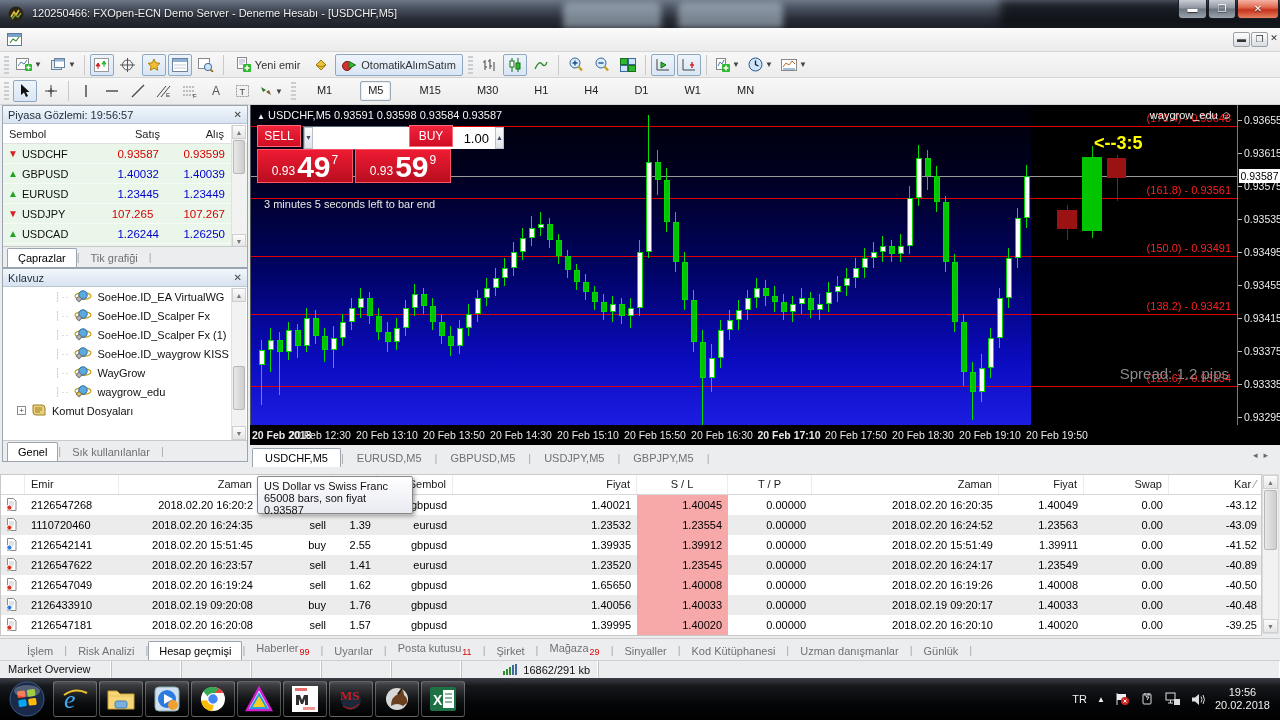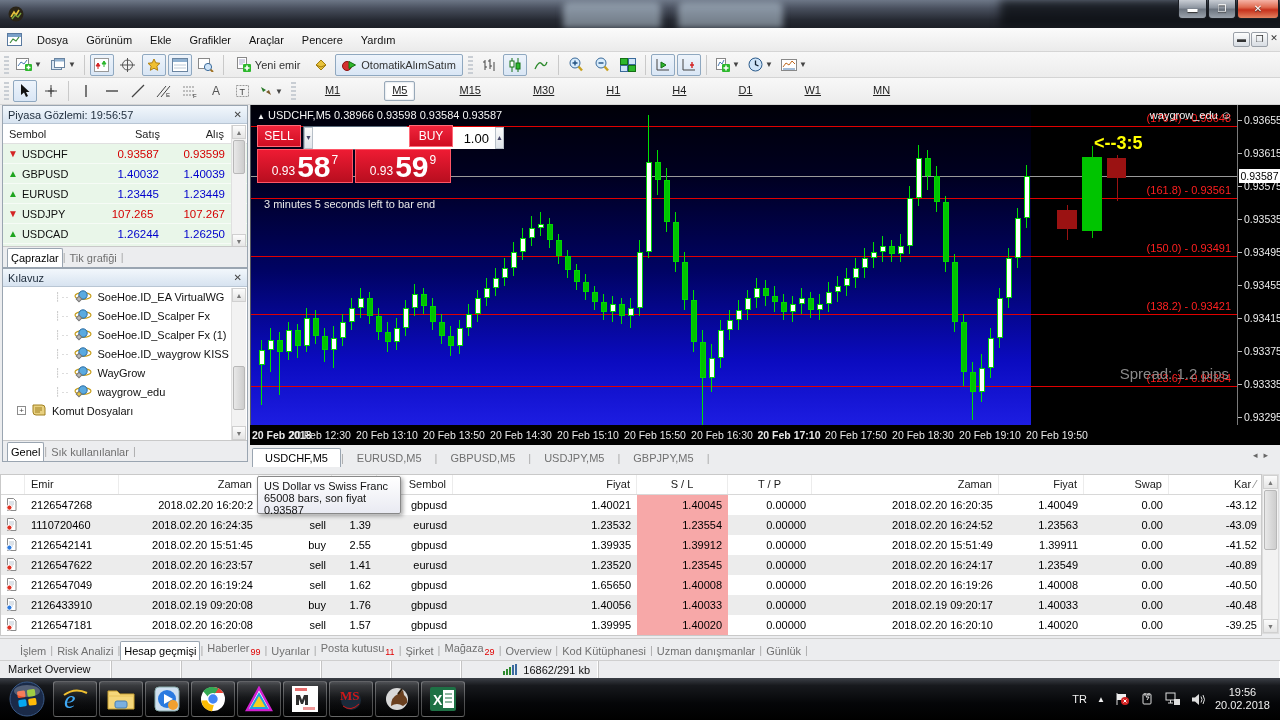--- a/index.html
+++ b/index.html
@@ -36,21 +36,21 @@
   #toolbar1 { top:52px; height:26px; }
   #toolbar2 { top:78px; height:27px; }
   .grip { width:5px; height:18px; margin:0 3px 0 4px;
     background:repeating-linear-gradient(180deg,#c9ced4 0 2px,transparent 2px 4px); }
   .tbtn { height:22px; min-width:24px; display:flex; align-items:center; justify-content:center;
     border:1px solid transparent; border-radius:2px; padding:0 2px; margin:0 1px; color:#333; }
   .tbtn.pressed { background:linear-gradient(#eef4fb,#d9e6f5); border-color:#8fa8c0; }
   .tbtn .caret { font-size:8px; color:#444; margin-left:2px; }
   .tbtn.labeled { padding:0 6px; gap:4px; white-space:nowrap; }
   .tsep { width:1px; height:20px; background:#c9c9c9; margin:0 4px; }
-  .tfbtn { height:20px; padding:2px 7px; margin:0 18px; border:1px solid transparent; border-radius:2px; color:#222;text-decoration:underline; }
+  .tfbtn { height:20px; padding:2px 7px; margin:0 10px; border:1px solid transparent; border-radius:2px; color:#222; }
   .tfbtn.pressed { background:#fdfdfd; border-color:#98a8b8; box-shadow:inset 0 0 2px #bcc8d4; }
 
   
   .panel { position:absolute; left:2px; width:246px; background:#fff; border:1px solid #9aa5b1; }
   .panel-title { height:18px; background:linear-gradient(180deg,#f2f7fc,#d7e3f0); border-bottom:1px solid #b9c6d4;
     display:flex; align-items:center; padding:0 5px; color:#1d2b3a; }
   .panel-title .px { margin-left:auto; color:#444; font-size:10px; }
   #market-watch { top:105px; height:163px; }
   #mw-header { display:flex; height:20px; border-bottom:1px solid #e0e0e0; background:#fff; align-items:center; }
   #mw-header div { padding:0 6px; color:#222; }
@@ -58,21 +58,21 @@
   .mw-sym { width:103px; padding-left:5px; display:flex; align-items:center; gap:4px; color:#101010; }
   .mw-bid,.mw-ask { width:60px; text-align:right; padding-right:7px; font-size:11.5px; }
   .mw-ask { width:66px; }
   .arrow-up { color:#1fa51f; font-size:10px; } .arrow-dn { color:#d42323; font-size:10px; }
   .vscroll { position:absolute; right:1px; top:19px; width:15px; background:#f2f2f2; border-left:1px solid #e0e0e0; }
   .vscroll .sarrow { height:14px; text-align:center; font-size:7px; color:#777; line-height:14px;
     background:linear-gradient(#fcfcfc,#e4e4e4); border:1px solid #d0d0d0; }
   .vscroll .thumb { margin:1px; background:linear-gradient(90deg,#e8e8e8,#cdcdcd); border:1px solid #b8b8b8; border-radius:2px; }
   .tabs-row { position:absolute; left:0; bottom:0; width:100%; height:21px; background:#ecedef;
     border-top:1px solid #c9c9c9; display:flex; align-items:flex-end; padding-left:4px; }
-  .tab { padding:3px 3px; color:#707070; border:1px solid transparent; border-bottom:none; white-space:nowrap; }
+  .tab { padding:3px 10px; color:#707070; border:1px solid transparent; border-bottom:none; white-space:nowrap; }
   .tab.active { background:#fff; color:#000; border-color:#9aa5b1; border-radius:2px 2px 0 0; }
   .tab-sep { color:#aaa; align-self:center; }
 
   #navigator { top:268px; height:194px; }
   #nav-tree { position:relative; height:150px; overflow:hidden; }
   .nav-item { display:flex; align-items:center; height:19px; padding-left:52px; gap:5px; color:#101010; white-space:nowrap; }
   .nav-item .dots { color:#b5b5b5; font-size:9px; letter-spacing:1px; }
   .nav-folder { display:flex; align-items:center; height:19px; padding-left:14px; gap:5px; color:#101010; }
   .expander { width:9px; height:9px; border:1px solid #8c8c8c; background:#fff; font-size:8px; line-height:7px; text-align:center; color:#444; }
 
@@ -127,21 +127,21 @@
   .tg-row { display:grid; grid-template-columns:24px 94px 140px 73px 45px 76px 184px 91px 84px 187px 85px 85px 94px;
     height:20px; align-items:center; }
   .tg-head { border-bottom:1px solid #d8d8d8; background:#fff; color:#1a1a1a; }
   .tg-head div { padding:0 6px; text-align:right; border-right:1px solid #ececec; height:100%; line-height:19px; }
   .tg-head div.c { text-align:center; } .tg-head div.l { text-align:left; }
   .tg-row .cell { padding:0 6px; text-align:right; white-space:nowrap; overflow:hidden; font-size:11px; }
   .tg-row .cell.sl { background:#f7a8a8; height:100%; line-height:20px; }
   .tg-row:nth-child(odd):not(.tg-head) { background:#ececec; }
   .ordicon { margin-left:5px; }
   #term-scroll { position:absolute; left:1262px; top:7px; width:17px; background:#f2f2f2; border:1px solid #ddd; }
-  #tooltip { position:absolute; left:257px; top:9px; width:144px; height:38px;
+  #tooltip { position:absolute; left:257px; top:9px; width:156px; height:38px;
     background:linear-gradient(#ffffff,#e9eaf2); border:1px solid #888; border-radius:2px;
     box-shadow:2px 2px 4px rgba(0,0,0,.35); padding:3px 6px; color:#111; z-index:30; }
   #term-side { position:absolute; left:-2px; top:100px; width:16px; height:80px; color:#555;
     transform:rotate(-90deg); transform-origin:center; white-space:nowrap; }
   #term-tabs { position:absolute; left:0; bottom:0; width:1280px; height:22px; border-top:1px solid #cdcdcd;
     display:flex; align-items:flex-end; padding-left:16px; background:#ecedef; }
   #term-tabs .tab { display:flex; align-items:flex-start; gap:1px; }
   .badge { color:#e00000; font-size:9px; margin-top:5px; }
 
   
@@ -168,40 +168,32 @@
 
 <div id="titlebar">
   <div class="blur-tab" style="left:563px;width:98px;"></div>
   <div class="blur-tab" style="left:678px;width:105px;"></div>
   <div class="blur-dark" style="left:1000px;width:300px;"></div>
   <svg id="mt4-logo" viewBox="0 0 16 16">
     <circle cx="8" cy="8" r="7.5" fill="#2a2417"></circle>
     <path d="M3 11 L6 6 L8 9 L11 4" stroke="#e8c33c" stroke-width="1.6" fill="none"></path>
     <path d="M4 13 L7 9 L10 11 L13 7" stroke="#7aa23c" stroke-width="1.4" fill="none"></path>
   </svg>
+  <span id="title-text">120250466: FXOpen-ECN Demo Server - Deneme Hesabı - [USDCHF,M5]</span>
   <div class="winbtn" id="btn-min">▬</div>
   <div class="winbtn" id="btn-max">❐</div>
   <div class="winbtn" id="btn-close">✕</div>
 </div>
 
 <div id="menubar">
   <svg id="mdi-icon" viewBox="0 0 15 13">
     <rect x="0.5" y="0.5" width="14" height="12" fill="#fff" stroke="#5a7aa0"></rect>
     <rect x="1" y="1" width="13" height="3" fill="#7aa0c8"></rect>
     <path d="M3 10 L6 6 L9 8 L12 4" stroke="#3a8a3a" stroke-width="1.2" fill="none"></path>
   </svg>
-  <div id="menu-items" style="display:flex;">
-        <div class="menu-item">Dosya</div>
-        <div class="menu-item">Görünüm</div>
-        <div class="menu-item">Ekle</div>
-        <div class="menu-item">Grafikler</div>
-        <div class="menu-item">Araçlar</div>
-        <div class="menu-item">Pencere</div>
-        <div class="menu-item">Yardım</div>
-      </div>
   <div class="mdi-ctl" style="left:1233px;">▬</div>
   <div class="mdi-ctl" style="left:1251px;">❐</div>
   <div class="mdi-ctl" style="left:1269px;width:10px;border:none;background:none;">✕</div>
 </div>
 
 <div id="toolbar1" class="toolbar">
   <div class="grip"></div>
   <div class="tbtn">
     <svg width="16" height="14" viewBox="0 0 16 14">
           <rect x="0.5" y="0.5" width="12" height="11" fill="#fff" stroke="#888"></rect>
@@ -767,32 +759,32 @@
         <div class="candle-body bull" style="left: 764px; top: 113px; height: 40px;"></div>
         <div class="candle-wick" style="left: 775px; top: 60px; height: 63px;"></div>
         <div class="candle-body bull" style="left: 773px; top: 71px; height: 42px;"></div>
         <div class="fc-wick" style="left: 816px; top: 100px; height: 35px; background: rgb(155, 18, 18);"></div>
         <div class="fc-body" style="left: 806px; top: 105px; width: 20px; height: 19px; background: rgb(155, 18, 18);"></div>
         <div class="fc-wick" style="left: 841px; top: 41px; height: 92px; background: rgb(0, 196, 0);"></div>
         <div class="fc-body" style="left: 831px; top: 52px; width: 20px; height: 74px; background: rgb(0, 196, 0);"></div>
         <div class="fc-wick" style="left: 865.5px; top: 50px; height: 46px; background: rgb(155, 18, 18);"></div>
         <div class="fc-body" style="left: 856px; top: 53px; width: 19px; height: 20px; background: rgb(155, 18, 18);"></div>
       </div>
-  <span id="symbol-line"><span style="font-size:8px;">▲</span> <span>USDCHF,M5  0.38966 0.93598 0.93584 0.93587</span></span>
+  <span id="symbol-line"><span style="font-size:8px;">▲</span> <span>USDCHF,M5  0.93591 0.93598 0.93584 0.93587</span></span>
   <div id="trade-panel">
     <div class="tp-small" id="sell-btn">SELL</div>
     <div id="vol-box">
       <div class="spin">▼</div>
       <input id="vol-input" value="1.00" style="">
       <div class="spin">▲</div>
     </div>
     <div class="tp-small" id="buy-btn">BUY</div>
     <div class="tp-big" id="sell-big">
       <span class="tp-pre">0.93</span>
-      <span class="tp-num">58</span>
+      <span class="tp-num">49</span>
       <span class="tp-sup">7</span>
         </div>
     <div class="tp-big" id="buy-big">
       <span class="tp-pre">0.93</span>
       <span class="tp-num">59</span>
       <span class="tp-sup">9</span>
         </div>
     <div id="bar-timer">3 minutes 5 seconds left to bar end</div>
   </div>
   <div id="ea-label">waygrow_edu ☺</div>
@@ -1047,21 +1039,21 @@
         <div class="tab">
           <span>Şirket</span>
         </div>
         <span class="tab-sep">|</span>
         <div class="tab">
           <span>Mağaza</span>
           <span class="badge">29</span>
         </div>
         <span class="tab-sep">|</span>
         <div class="tab">
-          <span>Overview</span>
+          <span>Sinyaller</span>
         </div>
         <span class="tab-sep">|</span>
         <div class="tab">
           <span>Kod Kütüphanesi</span>
         </div>
         <span class="tab-sep">|</span>
         <div class="tab">
           <span>Uzman danışmanlar</span>
         </div>
         <span class="tab-sep">|</span>

